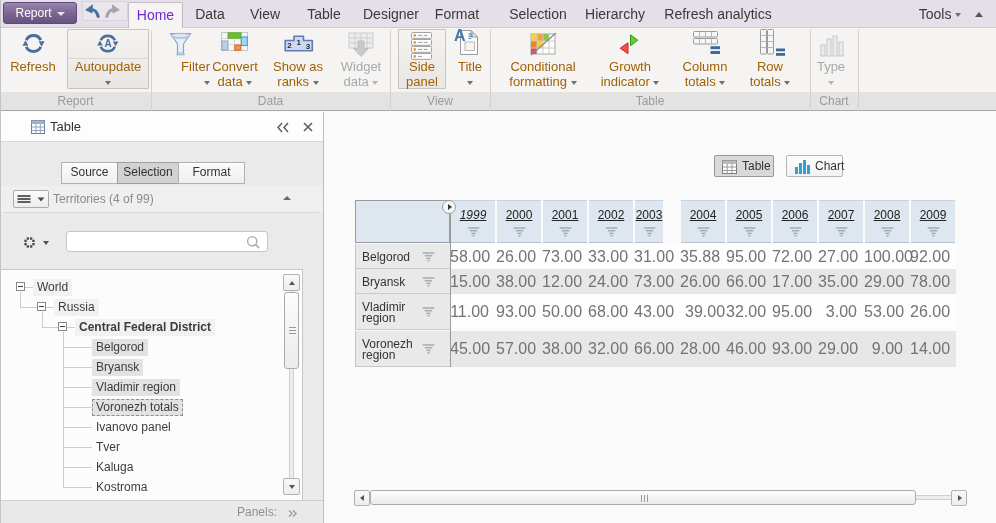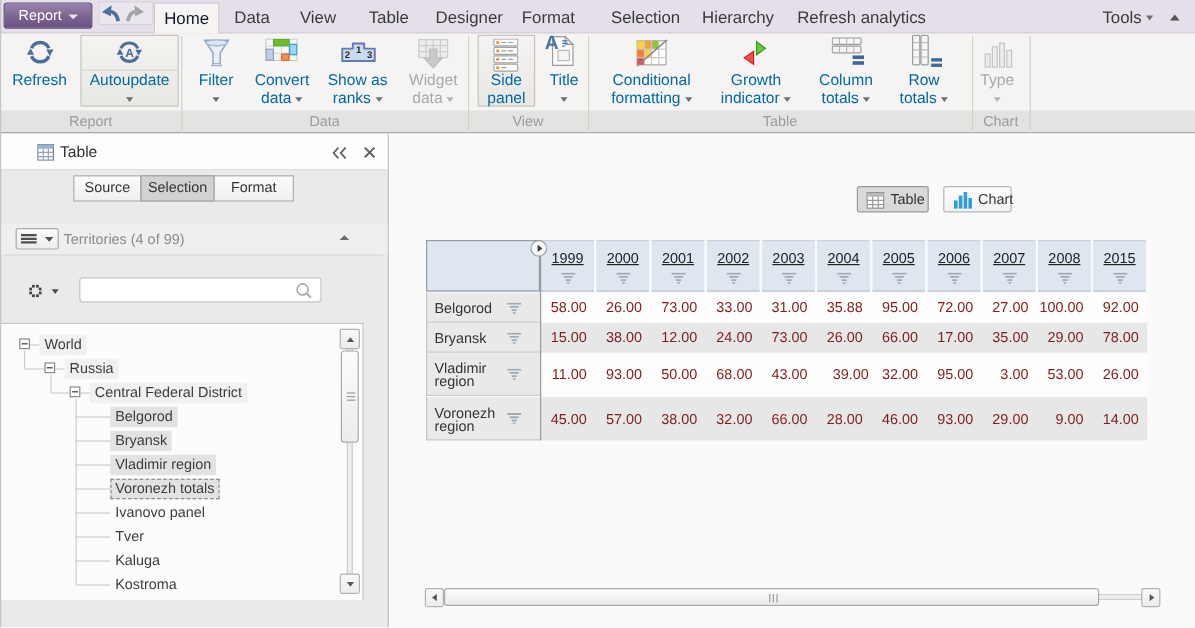--- a/index.html
+++ b/index.html
@@ -1,40 +1,40 @@
 <!DOCTYPE html>
 <html><head>
 <meta charset="utf-8">
 <style>
 *{margin:0;padding:0;box-sizing:border-box;}
 html,body{width:996px;height:523px;}
 body{font-family:"Liberation Sans",sans-serif;font-size:12px;color:#333;background:#f8f8f8;}
 #app{position:relative;width:996px;height:523px;overflow:hidden;background:#fafafa;}
 .abs{position:absolute;}
-.lbl{position:absolute;text-align:center;color:#0369a1;font-size:13px;line-height:15px;white-space:nowrap;}
+.lbl{position:absolute;text-align:center;color:#a16207;font-size:13px;line-height:15px;white-space:nowrap;}
 .dis{color:#a9a9a9;}
 .caret{display:inline-block;width:0;height:0;border-left:4px solid transparent;border-right:4px solid transparent;border-top:4px solid #666;vertical-align:middle;}
 .caretsm{display:inline-block;width:0;height:0;border-left:3.5px solid transparent;border-right:3.5px solid transparent;border-top:4px solid #707070;vertical-align:middle;}
 .caretdis{border-top-color:#b5b5b5;}
 
 #topbar{position:absolute;left:0;top:0;width:996px;height:28px;background:#e4dfe8;border-bottom:1px solid #cfc9d3;}
 #reportbtn{position:absolute;left:3px;top:2px;width:74px;height:22px;border-radius:3px;border:1px solid #5e4a78;background:linear-gradient(#9785ad,#7a648f 55%,#6a5284);color:#fff;text-align:center;line-height:20px;font-size:12px;}
 #reportbtn .caret{border-top-color:#e8e2ee;margin-left:5px;}
 .tab{position:absolute;top:0;height:28px;line-height:28px;color:#3a3a3a;font-size:14px;text-align:center;}
-#tab-home{background:#f5f4f2;border:1px solid #c2bcc7;border-bottom:none;border-radius:2px 2px 0 0;top:2px;height:26px;line-height:25px;color:#0f172a;}
+#tab-home{background:#f5f4f2;border:1px solid #c2bcc7;border-bottom:none;border-radius:2px 2px 0 0;top:2px;height:26px;line-height:25px;color:#6d28d9;}
 
 #ribbon{position:absolute;left:0;top:28px;width:996px;height:64px;background:#f5f4f2;}
 #groupstrip{position:absolute;left:0;top:92px;width:996px;height:19px;background:#e4e3e1;border-bottom:1px solid #a5a8aa;}
 .gsep{position:absolute;top:30px;width:1px;height:81px;background:#d4d2cf;}
 .glabel{position:absolute;top:92px;height:19px;line-height:18px;text-align:center;color:#9b9b9b;font-size:12px;}
 .ribbonbtn{position:absolute;top:29px;height:60px;border:1px solid #c6c3c0;border-radius:1px;background:linear-gradient(#f4f3f1,#e9e7e4);}
 
 #lpanel{position:absolute;left:0;top:112px;width:324px;height:411px;background:#eaeaea;border-right:1px solid #bdbdbd;}
 #lphead{position:absolute;left:0;top:0;width:323px;height:30px;background:#fdfdfd;border-bottom:1px solid #d9d9d9;}
-.ptab{position:absolute;top:34px;height:22px;border:1px solid #b2b2b2;background:linear-gradient(#fbfbfb,#efefef);text-align:center;line-height:18px;color:#333;font-size:12px;}
+.ptab{position:absolute;top:50px;height:22px;border:1px solid #b2b2b2;background:linear-gradient(#fbfbfb,#efefef);text-align:center;line-height:18px;color:#333;font-size:12px;}
 .ptab.sel{background:#d2d2d2;border-color:#9e9e9e;}
 #terr{position:absolute;left:0;top:74px;width:323px;height:26px;background:#efefef;}
 #menubtn{position:absolute;left:13px;top:78px;width:36px;height:18px;border:1px solid #ababab;border-radius:2px;background:linear-gradient(#fbfbfb,#ededed);}
 #searchbox{position:absolute;left:66px;top:119px;width:202px;height:21px;background:#fff;border:1px solid #c6c6c6;border-radius:3px;}
 #treebox{position:absolute;left:0;top:157px;width:303px;height:231px;background:#fcfcfc;border-top:1px solid #c6c6c6;border-right:1px solid #c6c6c6;}
 #panels{position:absolute;left:0;top:388px;width:323px;height:23px;background:#e9e9e9;border-top:1px solid #cfcfcf;line-height:22px;color:#8f8f8f;}
 .trow{position:absolute;height:17px;line-height:16px;font-size:12px;color:#3c3c3c;white-space:nowrap;padding:0 4px;}
 .thl{background:#e2e2e2;}
 .thp{background:#f1f1f1;}
 .tfocus{outline:1px dashed #8f8f8f;outline-offset:-1px;}
@@ -46,21 +46,21 @@
 #sheettab{position:absolute;left:16px;top:3px;width:58px;height:21px;background:#fcfcfc;border:1px solid #c6c6c6;border-bottom:none;border-radius:2px 2px 0 0;text-align:center;line-height:20px;color:#333;}
 .vbtn{position:absolute;top:155px;height:22px;border:1px solid #b5b5b5;border-radius:2px;background:linear-gradient(#fdfdfd,#f2f2f2);line-height:20px;color:#333;font-size:12px;}
 .vbtn.sel{background:#d9d9d9;border-color:#989898;}
 
 .hcell{position:absolute;top:200px;height:43px;background:#dee6f0;}
 .ycell{text-align:center;}
 .yhdr{display:block;margin-top:7px;font-size:12px;color:#222;text-decoration:underline;}
 .rhead{position:absolute;left:355px;width:95px;background:#e9e9e9;border-bottom:1px solid #c9c9c9;border-left:1px solid #c3c3c3;}
 .rtext{position:absolute;left:362px;font-size:12px;color:#333;line-height:12px;}
 .drow{position:absolute;left:450px;width:506px;}
-.dcell{position:absolute;top:0;height:100%;font-size:12px;color:#7f1d1d;text-align:right;padding-right:7px;}
+.dcell{position:absolute;top:0;height:100%;font-size:16px;color:#737373;text-align:right;padding-right:7px;}
 
 .sbtn{position:absolute;border:1px solid #b2b2b2;border-radius:2px;background:linear-gradient(#f8f8f8,#ededed);}
 .sthumb{position:absolute;border:1px solid #ababab;border-radius:3px;background:linear-gradient(#fcfcfc,#ebebeb);}
 .rail{position:absolute;background:#ededed;border:1px solid #cfcfcf;}
 </style>
 </head>
 <body>
 <div id="app">
 <div class="abs" style="left:0;top:0;width:1px;height:523px;background:#c4c4c4;z-index:50;"></div>
 
@@ -123,21 +123,21 @@
  <text x="13" y="14.2" font-size="10" font-weight="bold" fill="#4a6f9e" text-anchor="middle" font-family="Liberation Sans">A</text>
 </svg>
 <div class="lbl" style="left:68px;top:59px;width:80px;">Autoupdate<br><span class="caretsm"></span></div>
 
 <svg class="abs" style="left:169px;top:31px;" width="23" height="25" viewBox="0 0 23 25">
  <path d="M1.5 2.5 H21.5 L14.5 13 V23.5 H8.5 V13 Z" fill="#e9eff7" stroke="#8da6c6" stroke-width="1.2"></path>
  <path d="M8.5 22 H14.5 L15.5 23.8 H7.5 Z" fill="#dfe8f3" stroke="#8da6c6" stroke-width="0.8"></path>
  <ellipse cx="11.5" cy="4.6" rx="9" ry="2.3" fill="#dce7f3" stroke="#9db3cf" stroke-width="0.9"></ellipse>
  <path d="M2.5 5.5 Q11.5 9.5 20.5 5.5" fill="none" stroke="#aebfd6" stroke-width="0.9"></path>
 </svg>
-<div class="lbl" style="left:150px;top:59px;width:60px;">Filter<br><span class="caretsm"></span></div>
+<div class="lbl" style="left:150px;top:59px;width:60px;text-align:right;">Filter<br><span class="caretsm"></span></div>
 
 <svg class="abs" style="left:221px;top:32px;" width="27" height="19" viewBox="0 0 27 19">
  <rect x="0.5" y="0.5" width="26" height="18" fill="#f6f6f6" stroke="#c6c6c6"></rect>
  <g stroke="#d8d8d8">
           <line x1="0.5" y1="6.5" x2="26.5" y2="6.5"></line>
           <line x1="0.5" y1="12.5" x2="26.5" y2="12.5"></line>
           <line x1="7" y1="0.5" x2="7" y2="18.5"></line>
           <line x1="13.5" y1="0.5" x2="13.5" y2="18.5"></line>
           <line x1="20" y1="0.5" x2="20" y2="18.5"></line>
         </g>
@@ -348,21 +348,21 @@
   <div class="tline" style="left:63px;top:177px;width:29px;height:1px;"></div>
   <div class="tline" style="left:63px;top:197px;width:29px;height:1px;"></div>
   <div class="tline" style="left:63px;top:217px;width:29px;height:1px;"></div>
 
   <div class="pmbox" style="left:16px;top:12px;"></div>
   <div class="pmbox" style="left:37px;top:32px;"></div>
   <div class="pmbox" style="left:58px;top:52px;"></div>
 
   <div class="trow thp" style="left:33px;top:9px;">World</div>
   <div class="trow thp" style="left:54px;top:29px;">Russia</div>
-  <div class="trow thp" style="left:75px;top:49px;">Central Federal District</div>
+  <div class="trow thp" style="left:75px;top:49px;font-weight:bold;">Central Federal District</div>
   <div class="trow thl" style="left:92px;top:69px;">Belgorod</div>
   <div class="trow thl" style="left:92px;top:89px;">Bryansk</div>
   <div class="trow thl" style="left:92px;top:109px;">Vladimir region</div>
   <div class="trow thl tfocus" style="left:92px;top:129px;">Voronezh totals</div>
   <div class="trow" style="left:92px;top:149px;">Ivanovo panel</div>
   <div class="trow" style="left:92px;top:169px;">Tver</div>
   <div class="trow" style="left:92px;top:189px;">Kaluga</div>
   <div class="trow" style="left:92px;top:209px;">Kostroma</div>
 
   <div class="rail" style="left:289px;top:13px;width:5px;height:200px;"></div>
@@ -371,20 +371,26 @@
   </div>
   <div class="sthumb" style="left:284px;top:22px;width:15px;height:77px;">
    <div class="abs" style="left:3.5px;top:34px;width:7px;height:1px;background:#9a9a9a;"></div>
    <div class="abs" style="left:3.5px;top:37px;width:7px;height:1px;background:#9a9a9a;"></div>
    <div class="abs" style="left:3.5px;top:40px;width:7px;height:1px;background:#9a9a9a;"></div>
   </div>
   <div class="sbtn" style="left:283px;top:208px;width:17px;height:17px;">
    <div class="abs" style="left:4.5px;top:6px;width:0;height:0;border-left:3.5px solid transparent;border-right:3.5px solid transparent;border-top:4.5px solid #555;"></div>
   </div>
  </div>
+ <div id="panels">
+        <span style="position:absolute;left:237px;">Panels:</span>
+  <svg class="abs" style="left:287px;top:8px;" width="11" height="9" viewBox="0 0 11 9">
+   <path d="M2 1.5 L5.2 4.5 L2 7.5 M6 1.5 L9.2 4.5 L6 7.5" fill="none" stroke="#9a9a9a" stroke-width="1.2"></path>
+  </svg>
+ </div>
 </div>
 
 
 <div class="vbtn sel" style="left:714px;width:60px;">
  <svg class="abs" style="left:7px;top:3.5px;" width="15" height="14" viewBox="0 0 15 14">
   <rect x="0.5" y="0.5" width="14" height="13" fill="#fff" stroke="#7a7a7a"></rect>
   <rect x="0.5" y="0.5" width="14" height="3.5" fill="#b9b9b9"></rect>
   <g stroke="#9a9a9a">
           <line x1="0.5" y1="7" x2="14.5" y2="7"></line>
           <line x1="0.5" y1="10.5" x2="14.5" y2="10.5"></line>
@@ -401,21 +407,21 @@
    <rect x="5" y="3" width="3" height="11"></rect>
    <rect x="9" y="0" width="3" height="14"></rect>
    <rect x="13" y="5" width="3" height="9"></rect>
   </g>
  </svg>
  <span style="position:absolute;left:28px;">Chart</span>
 </div>
 
 <div id="pivot">
 <div class="abs" style="left:355px;top:200px;width:95px;height:43px;background:#dee6f0;border:1px solid #959aa3;"></div>
-<div class="hcell ycell" style="left:451px;width:44px;border-top:1px solid #c9d1de;border-bottom:1px solid #bac3d2;">
+<div class="hcell ycell" style="left:451px;width:44px;border-top:1px solid #c9d1de;border-bottom:1px solid #bac3d2;font-style:italic;">
         <span class="yhdr">1999</span>
         <span style="display:block;margin-top:4px;"><svg width="13" height="10" viewBox="0 0 13 10">
             <g stroke="#a0abb6" stroke-width="1.5" fill="none">
               <line x1="0.7" y1="1" x2="12.3" y2="1"></line>
               <line x1="2.8" y1="3.7" x2="10.2" y2="3.7"></line>
               <line x1="4.4" y1="6.4" x2="8.6" y2="6.4"></line>
             </g>
             <path d="M4.9 8.2 H8.1 L6.5 10 Z" fill="#a0abb6"></path>
           </svg></span>
       </div>
@@ -445,21 +451,21 @@
         <span class="yhdr">2002</span>
         <span style="display:block;margin-top:4px;"><svg width="13" height="10" viewBox="0 0 13 10">
             <g stroke="#a0abb6" stroke-width="1.5" fill="none">
               <line x1="0.7" y1="1" x2="12.3" y2="1"></line>
               <line x1="2.8" y1="3.7" x2="10.2" y2="3.7"></line>
               <line x1="4.4" y1="6.4" x2="8.6" y2="6.4"></line>
             </g>
             <path d="M4.9 8.2 H8.1 L6.5 10 Z" fill="#a0abb6"></path>
           </svg></span>
       </div>
-<div class="hcell ycell" style="left:635px;width:44px;border-top:1px solid #c9d1de;border-bottom:1px solid #bac3d2;">
+<div class="hcell ycell" style="left:635px;width:28px;border-top:1px solid #c9d1de;border-bottom:1px solid #bac3d2;">
         <span class="yhdr">2003</span>
         <span style="display:block;margin-top:4px;"><svg width="13" height="10" viewBox="0 0 13 10">
             <g stroke="#a0abb6" stroke-width="1.5" fill="none">
               <line x1="0.7" y1="1" x2="12.3" y2="1"></line>
               <line x1="2.8" y1="3.7" x2="10.2" y2="3.7"></line>
               <line x1="4.4" y1="6.4" x2="8.6" y2="6.4"></line>
             </g>
             <path d="M4.9 8.2 H8.1 L6.5 10 Z" fill="#a0abb6"></path>
           </svg></span>
       </div>
@@ -512,21 +518,21 @@
         <span style="display:block;margin-top:4px;"><svg width="13" height="10" viewBox="0 0 13 10">
             <g stroke="#a0abb6" stroke-width="1.5" fill="none">
               <line x1="0.7" y1="1" x2="12.3" y2="1"></line>
               <line x1="2.8" y1="3.7" x2="10.2" y2="3.7"></line>
               <line x1="4.4" y1="6.4" x2="8.6" y2="6.4"></line>
             </g>
             <path d="M4.9 8.2 H8.1 L6.5 10 Z" fill="#a0abb6"></path>
           </svg></span>
       </div>
 <div class="hcell ycell" style="left:911px;width:44px;border-top:1px solid #c9d1de;border-bottom:1px solid #bac3d2;">
-        <span class="yhdr">2015</span>
+        <span class="yhdr">2009</span>
         <span style="display:block;margin-top:4px;"><svg width="13" height="10" viewBox="0 0 13 10">
             <g stroke="#a0abb6" stroke-width="1.5" fill="none">
               <line x1="0.7" y1="1" x2="12.3" y2="1"></line>
               <line x1="2.8" y1="3.7" x2="10.2" y2="3.7"></line>
               <line x1="4.4" y1="6.4" x2="8.6" y2="6.4"></line>
             </g>
             <path d="M4.9 8.2 H8.1 L6.5 10 Z" fill="#a0abb6"></path>
           </svg></span>
       </div>
 <div class="rhead" style="top:244px;height:25px;"></div>

